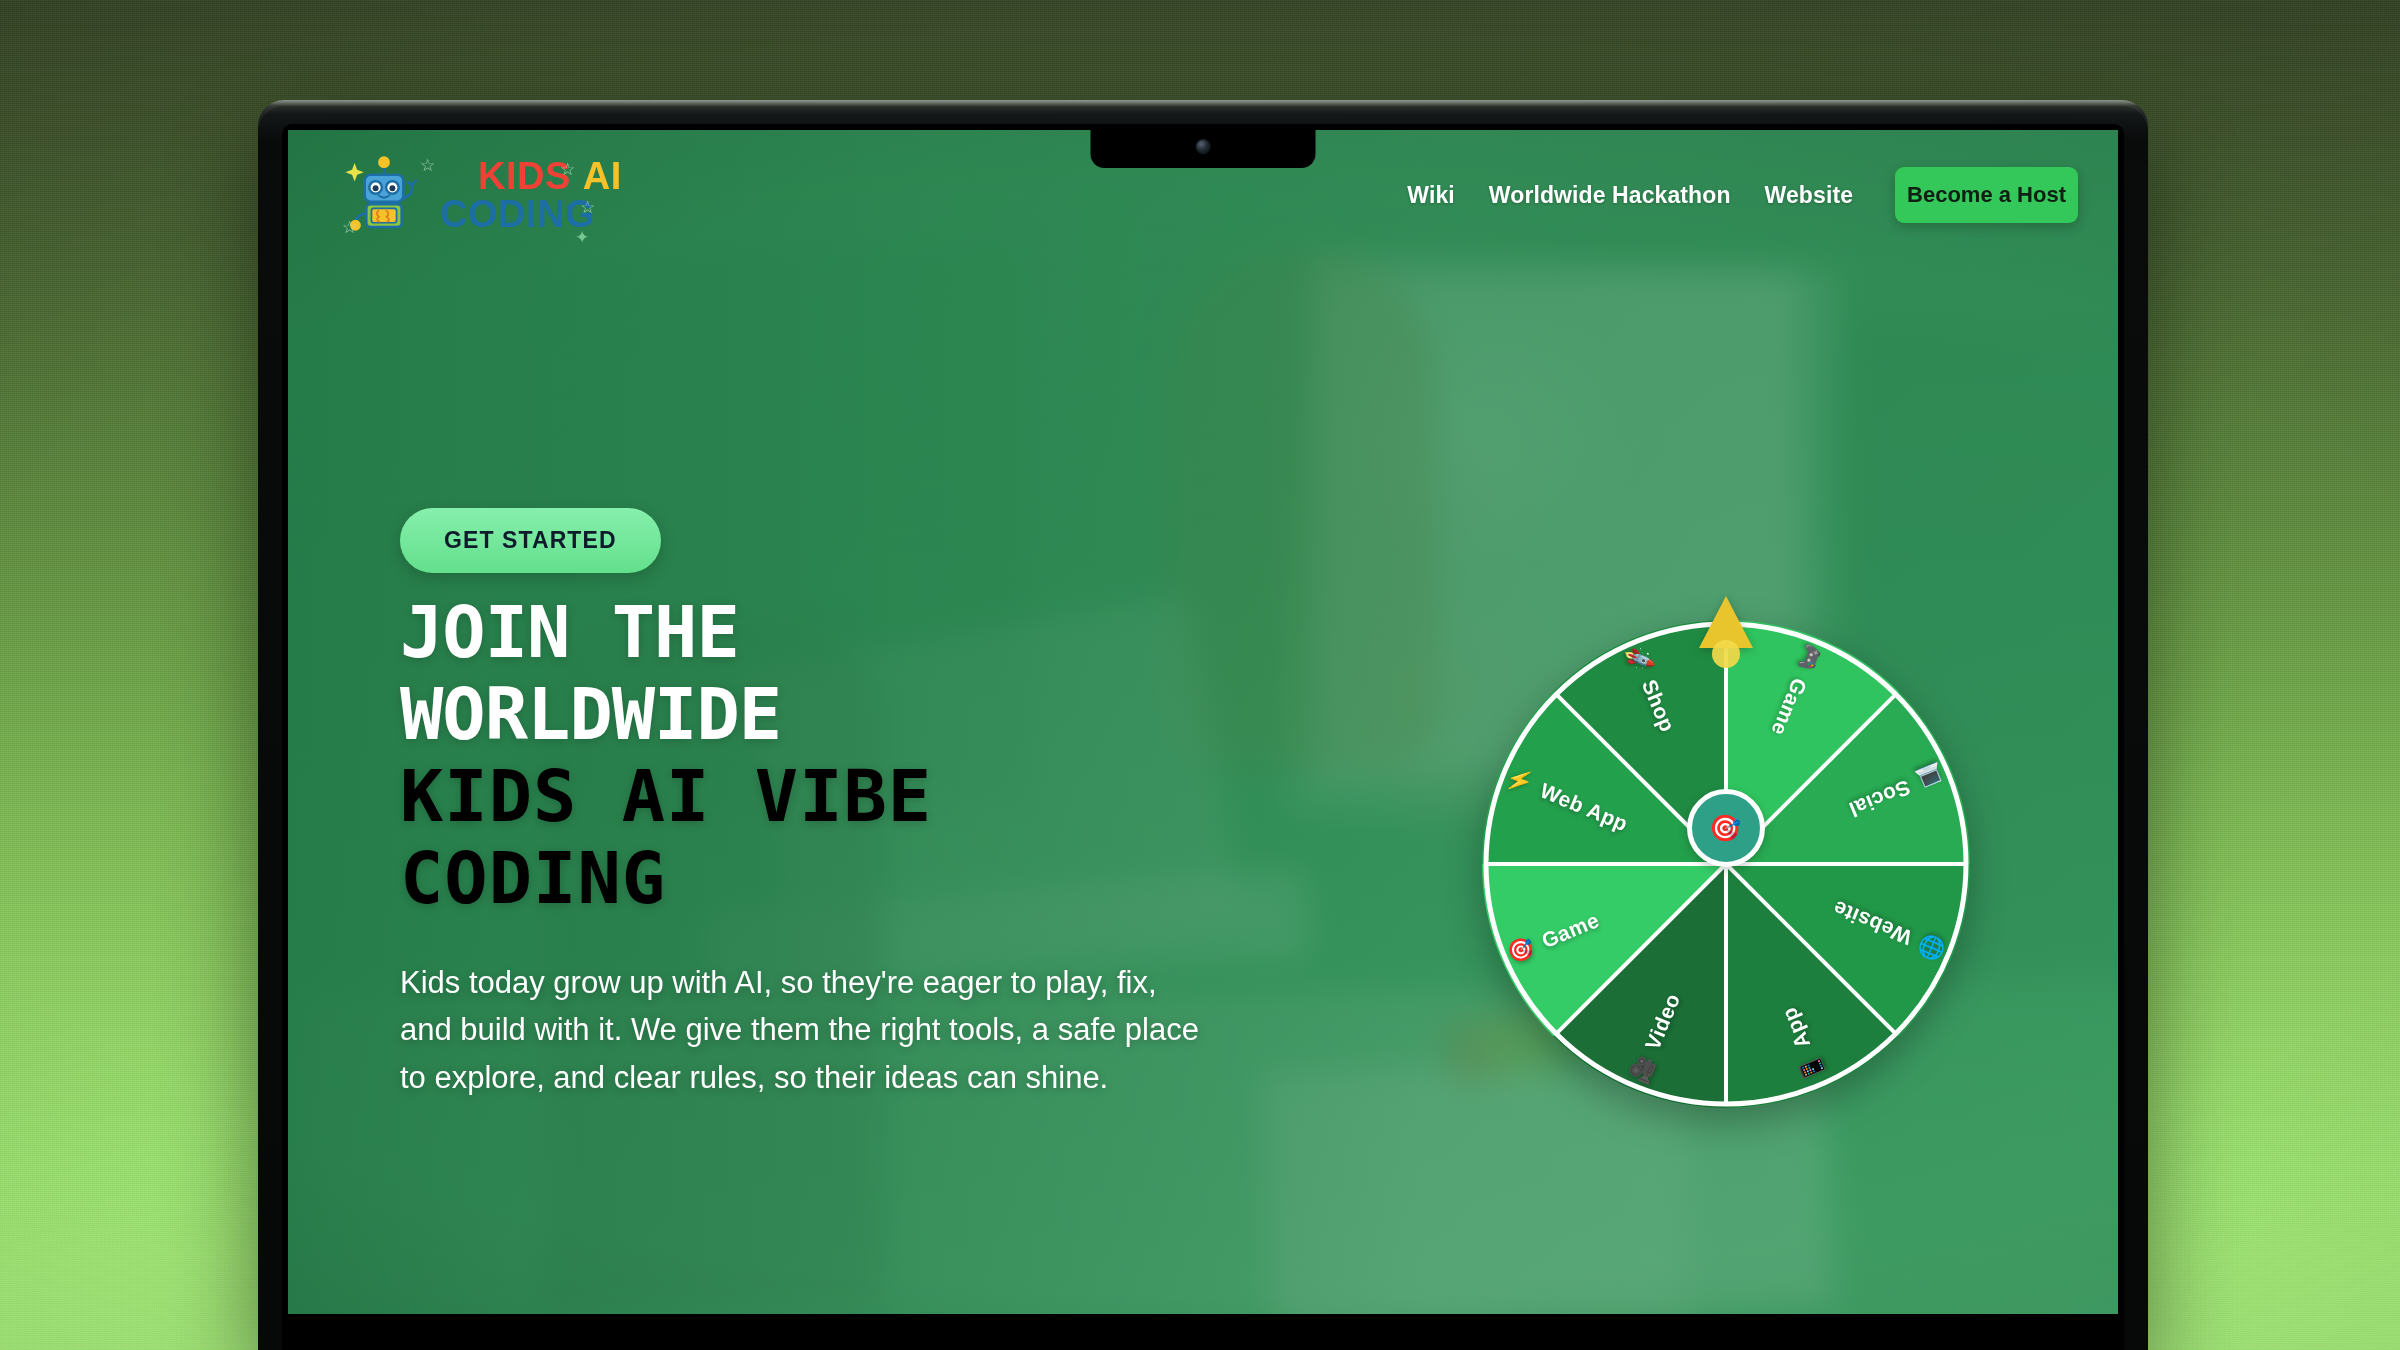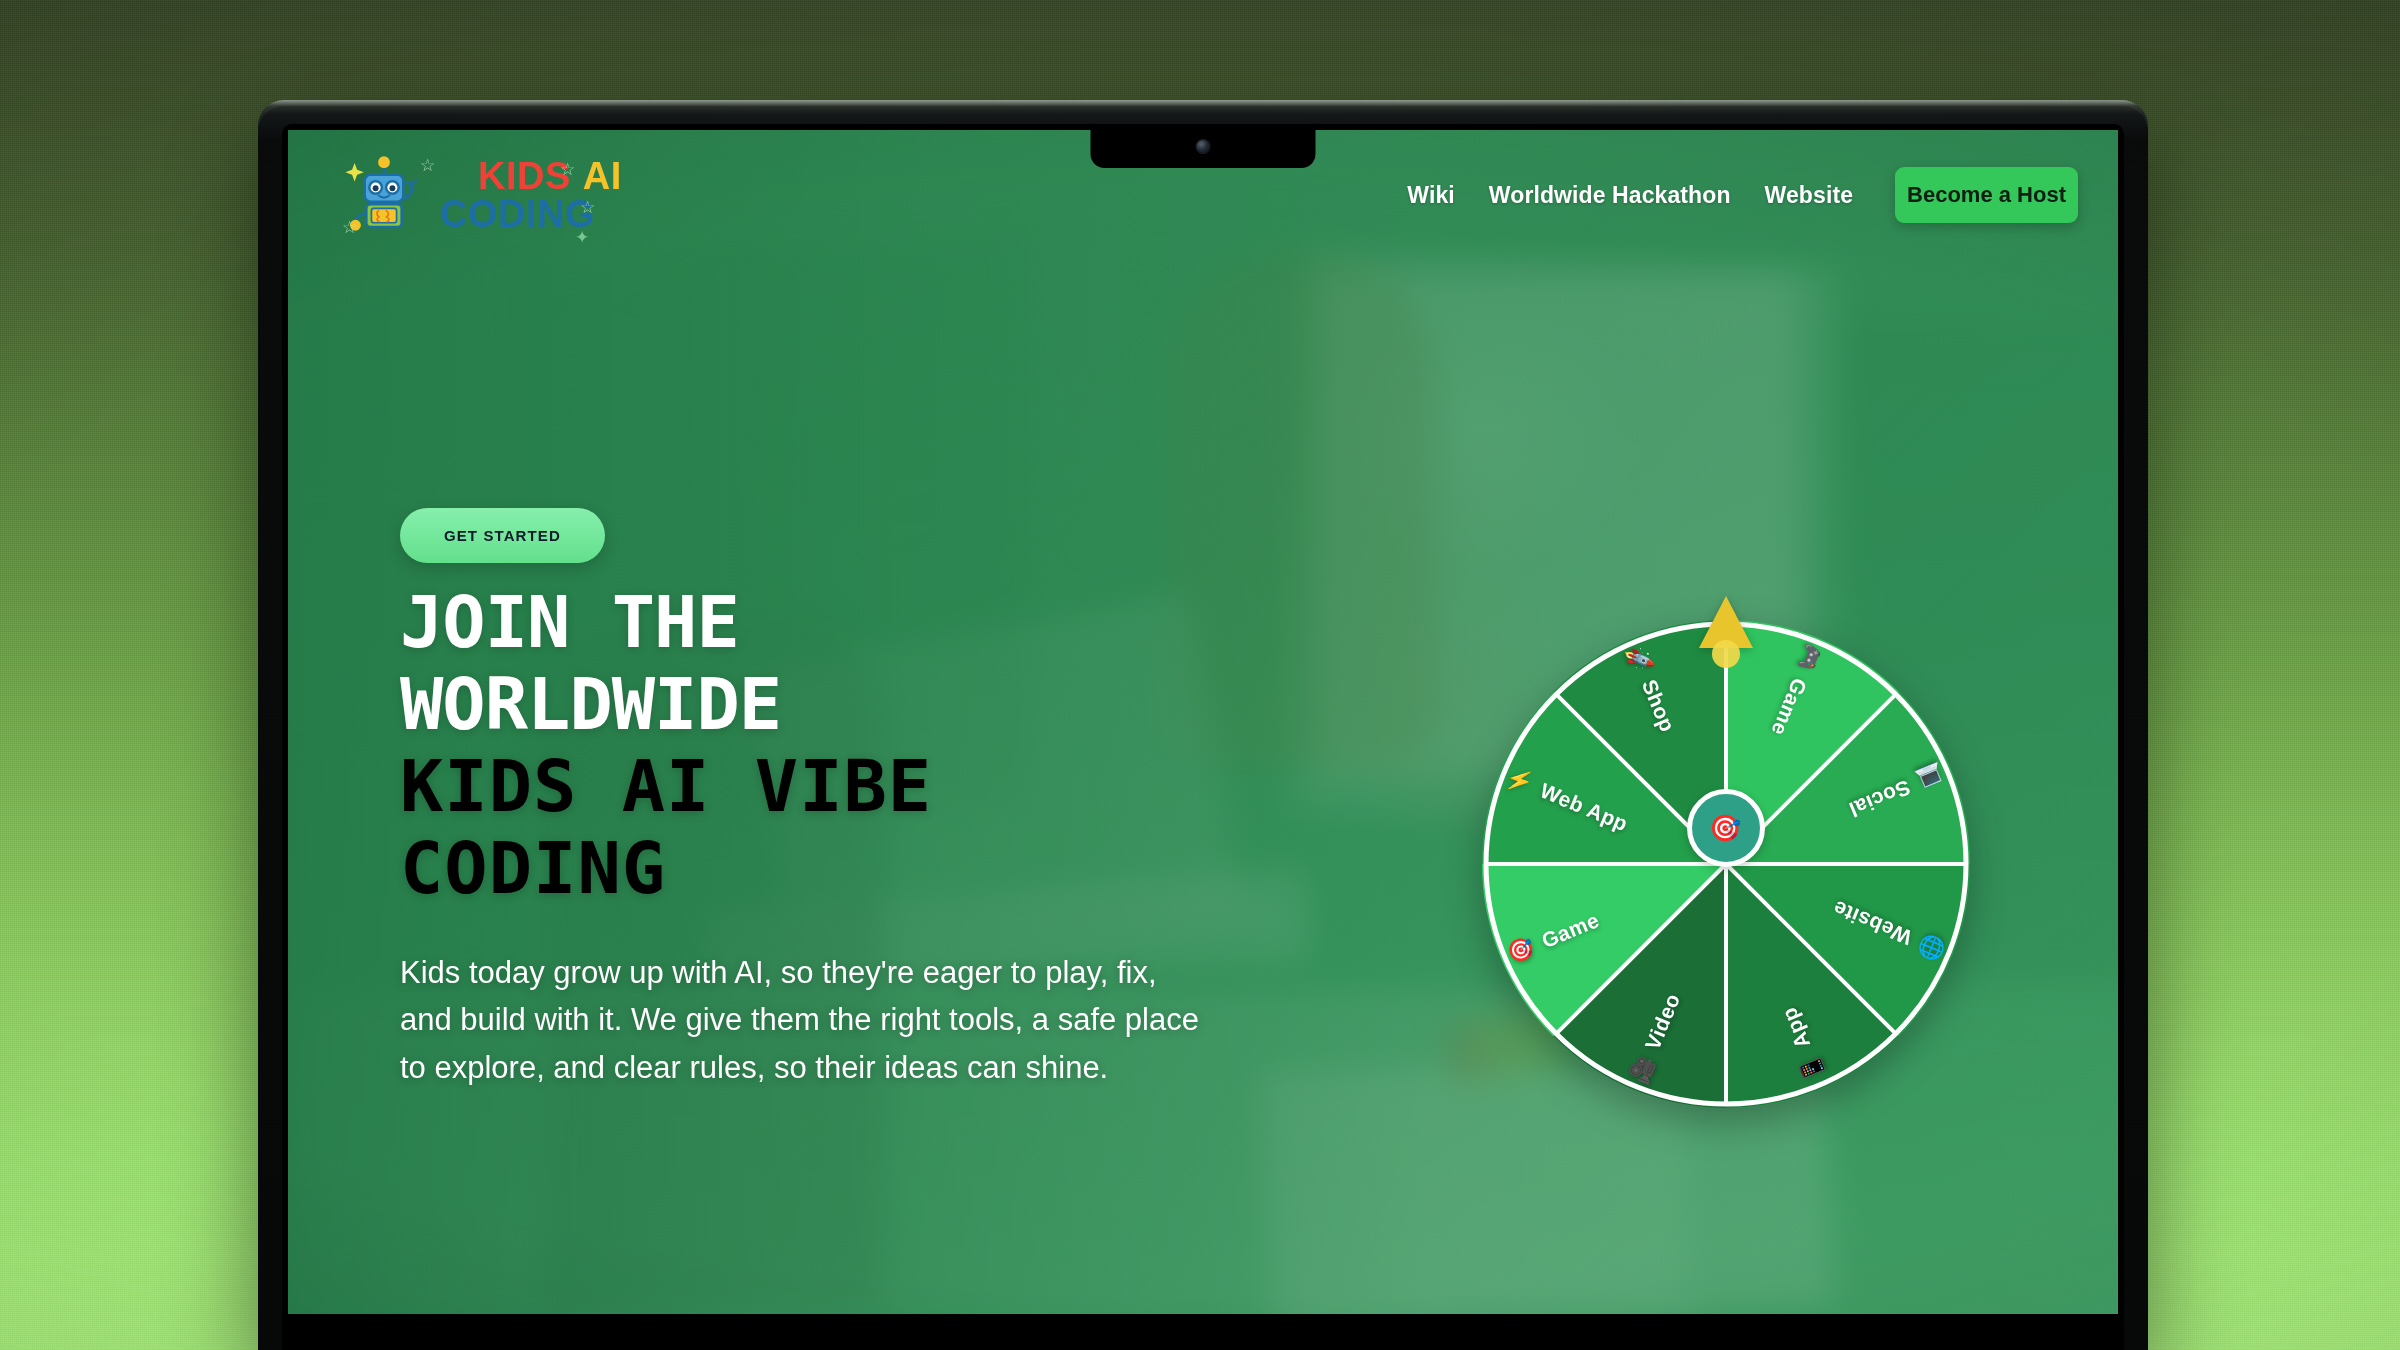--- a/index.html
+++ b/index.html
@@ -134,21 +134,21 @@
     white-space:nowrap;
   }
 
   
   #hero{ position:absolute; left:0; top:0; width:100%; height:100%; z-index:20; }
   #hero-left{ position:absolute; left:112px; top:378px; width:900px; }
   #get-started{
     display:inline-block;
     background:linear-gradient(180deg,#86efac 0%,#63e08c 100%);
     color:#0d1b2a;
-    font-size:15px; font-weight:800; letter-spacing:1.1px;
+    font-size:23px; font-weight:800; letter-spacing:1.1px;
     padding:19px 44px; border:none; border-radius:999px;
     cursor:pointer;
     box-shadow:0 5px 16px rgba(0,0,0,.18);
   }
   h1{
     margin-top:18px;
     font-family:"DejaVu Sans Mono", monospace;
     font-size:72px; font-weight:700;
     line-height:1.14; letter-spacing:-1px;
     color:#ffffff;

